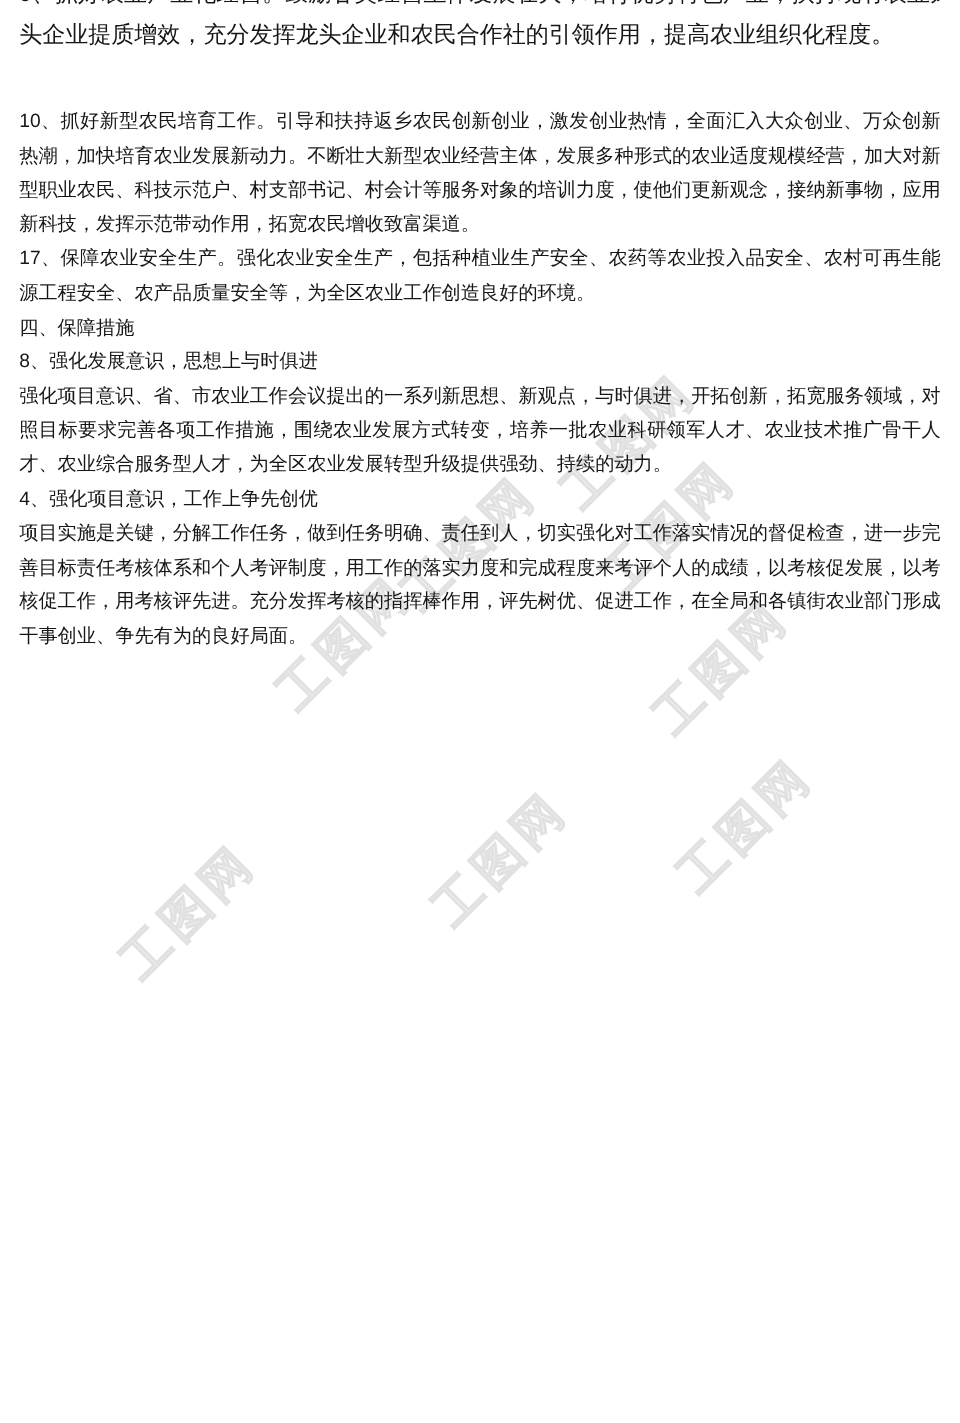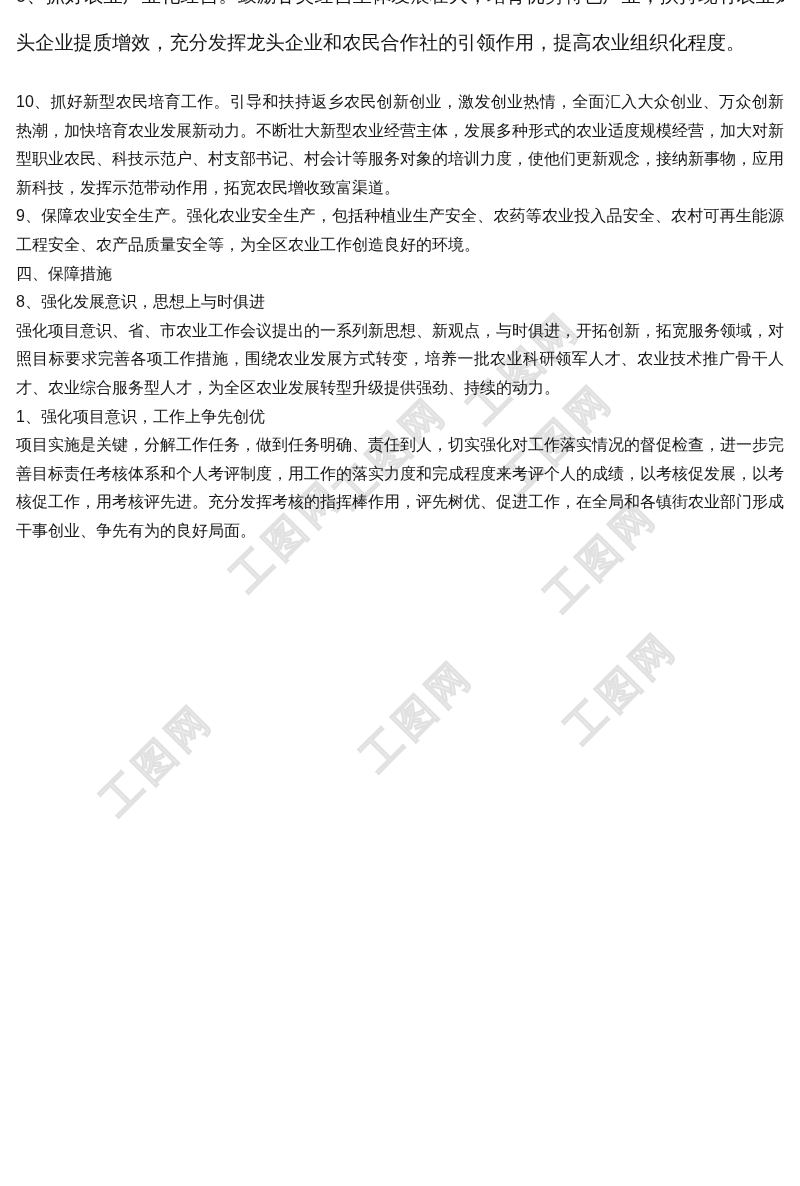--- a/index.html
+++ b/index.html
@@ -46,21 +46,21 @@
     right: 16px;
     top: -18px;
   }
   .line {
     font-size: 19.2px;
     line-height: 28.6px;
     white-space: nowrap;
     overflow: hidden;
   }
   .line.l2 {
-    margin-top: 18px;
+    margin-top: 5px;
   }
   .content {
     position: absolute;
     left: 16px;
     right: 16px;
     top: 88px;
   }
   .para {
     margin: 0;
     font-size: 16px;
@@ -92,22 +92,22 @@
     </div>
 
   <div class="textlayer">
     <div class="para9">
       <div class="line l1">9、抓好农业产业化经营。鼓励各类经营主体发展壮大，培育优势特色产业，扶持现有农业龙</div>
       <div class="line l2">头企业提质增效，充分发挥龙头企业和农民合作社的引领作用，提高农业组织化程度。</div>
     </div>
 
     <div id="main" class="content">
         <div class="para">10、抓好新型农民培育工作。引导和扶持返乡农民创新创业，激发创业热情，全面汇入大众创业、万众创新热潮，加快培育农业发展新动力。不断壮大新型农业经营主体，发展多种形式的农业适度规模经营，加大对新型职业农民、科技示范户、村支部书记、村会计等服务对象的培训力度，使他们更新观念，接纳新事物，应用新科技，发挥示范带动作用，拓宽农民增收致富渠道。</div>
-        <div class="para">9、保障农业安全生产。强化农业安全生产，包括种植业生产安全、农药等农业投入品安全、农村可再生能源工程安全、农产品质量安全等，为全区农业工作创造良好的环境。</div>
+        <div class="para">17、保障农业安全生产。强化农业安全生产，包括种植业生产安全、农药等农业投入品安全、农村可再生能源工程安全、农产品质量安全等，为全区农业工作创造良好的环境。</div>
         <div class="para heading">四、保障措施</div>
         <div class="para heading">8、强化发展意识，思想上与时俱进</div>
         <div class="para">强化项目意识、省、市农业工作会议提出的一系列新思想、新观点，与时俱进，开拓创新，拓宽服务领域，对照目标要求完善各项工作措施，围绕农业发展方式转变，培养一批农业科研领军人才、农业技术推广骨干人才、农业综合服务型人才，为全区农业发展转型升级提供强劲、持续的动力。</div>
-        <div class="para heading">1、强化项目意识，工作上争先创优</div>
+        <div class="para heading">4、强化项目意识，工作上争先创优</div>
         <div class="para">项目实施是关键，分解工作任务，做到任务明确、责任到人，切实强化对工作落实情况的督促检查，进一步完善目标责任考核体系和个人考评制度，用工作的落实力度和完成程度来考评个人的成绩，以考核促发展，以考核促工作，用考核评先进。充分发挥考核的指挥棒作用，评先树优、促进工作，在全局和各镇街农业部门形成干事创业、争先有为的良好局面。</div>
       </div>
   </div>
 
 </div>
 
 </body></html>

